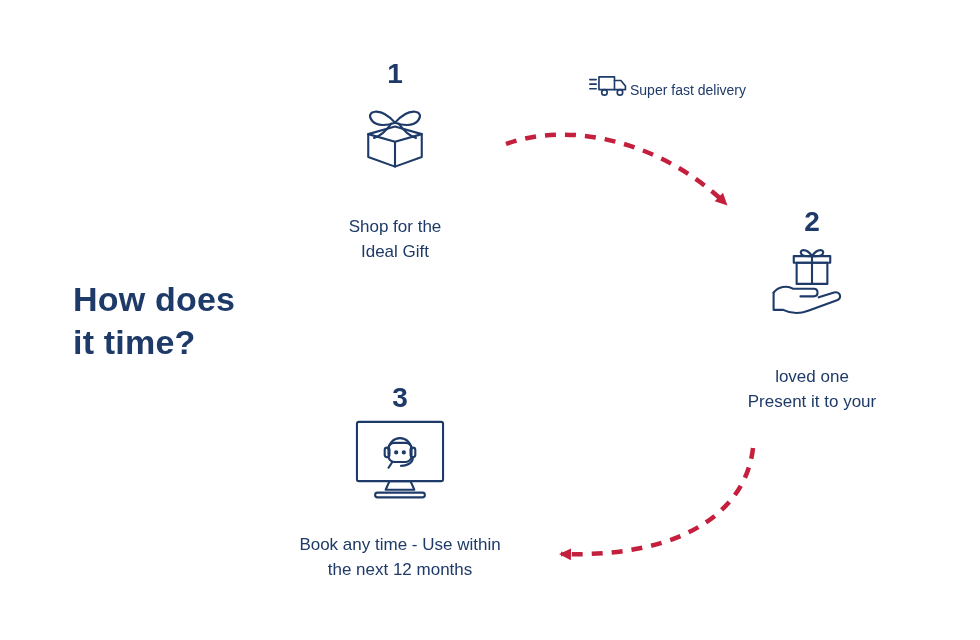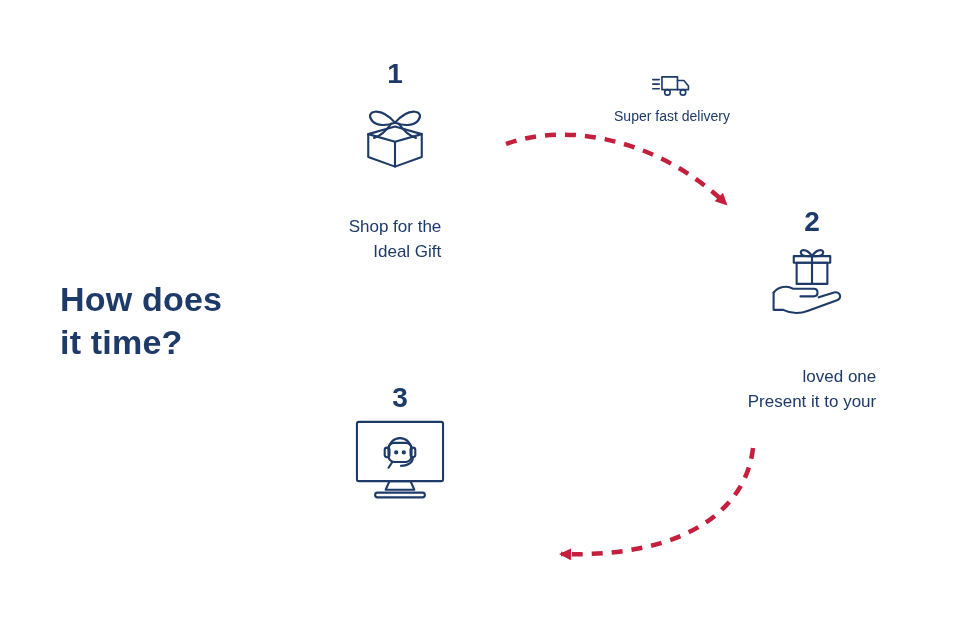--- a/index.html
+++ b/index.html
@@ -14,21 +14,21 @@
   }
   .canvas {
     position: relative;
     width: 980px;
     height: 640px;
     background: var(--background);
     overflow: hidden;
   }
   .heading {
     position: absolute;
-    left: 60px;
+    left: 73px;
     top: 278px;
     color: var(--navy);
     font-size: 34px;
     font-weight: 800;
     line-height: 1.26;
     letter-spacing: 0.2px;
   }
   .heading span { display: block; }
   .step {
     position: absolute;
@@ -47,34 +47,34 @@
   .step-icon {
     color: var(--navy);
     display: block;
     line-height: 0;
   }
   .step-label {
     font-size: 17px;
     line-height: 25px;
     color: var(--navy);
   }
-  .step-label span { display: block; text-align: right; }
+  .step-label span { display: block; }
   .step-1 { left: 295px; top: 58px;  width: 200px; }
   .step-1 .step-label { margin-top: 34px; }
   .step-2 { left: 712px; top: 206px; width: 200px; }
   .step-2 .step-label { margin-top: 42px; }
   .step-3 { left: 268px; top: 382px; width: 264px; }
   .step-3 .step-label { margin-top: 26px; }
   .delivery {
     position: absolute;
     left: 588px;
     top: 72px;
     width: 168px;
     display: flex;
-    flex-direction: column;
+    flex-direction: row;
     align-items: center;
     color: var(--navy);
   }
   .delivery-label {
     margin-top: 8px;
     font-size: 14px;
     color: var(--navy);
   }
   .arrow {
     position: absolute;
@@ -180,15 +180,19 @@
         <rect x="43" y="26" width="24" height="20" rx="6"></rect>
         <path d="M47 46 L43 52"></path>
         <path d="M43 33 a12 12 0 0 1 24 0"></path>
         <rect x="39" y="31" width="5" height="10" rx="2.5"></rect>
         <rect x="66" y="31" width="5" height="10" rx="2.5"></rect>
         <path d="M68.5 41 C68.5 48 61 50 56 50"></path>
         <circle cx="51" cy="36" r="1.1" fill="currentColor"></circle>
         <circle cx="59" cy="36" r="1.1" fill="currentColor"></circle>
       </svg>
     </span>
+    <div class="step-label">
+      <span>Book any time - Use within</span>
+      <span>the next 12 months</span>
+    </div>
   </div>
 
 </div>
 
 </body></html>

